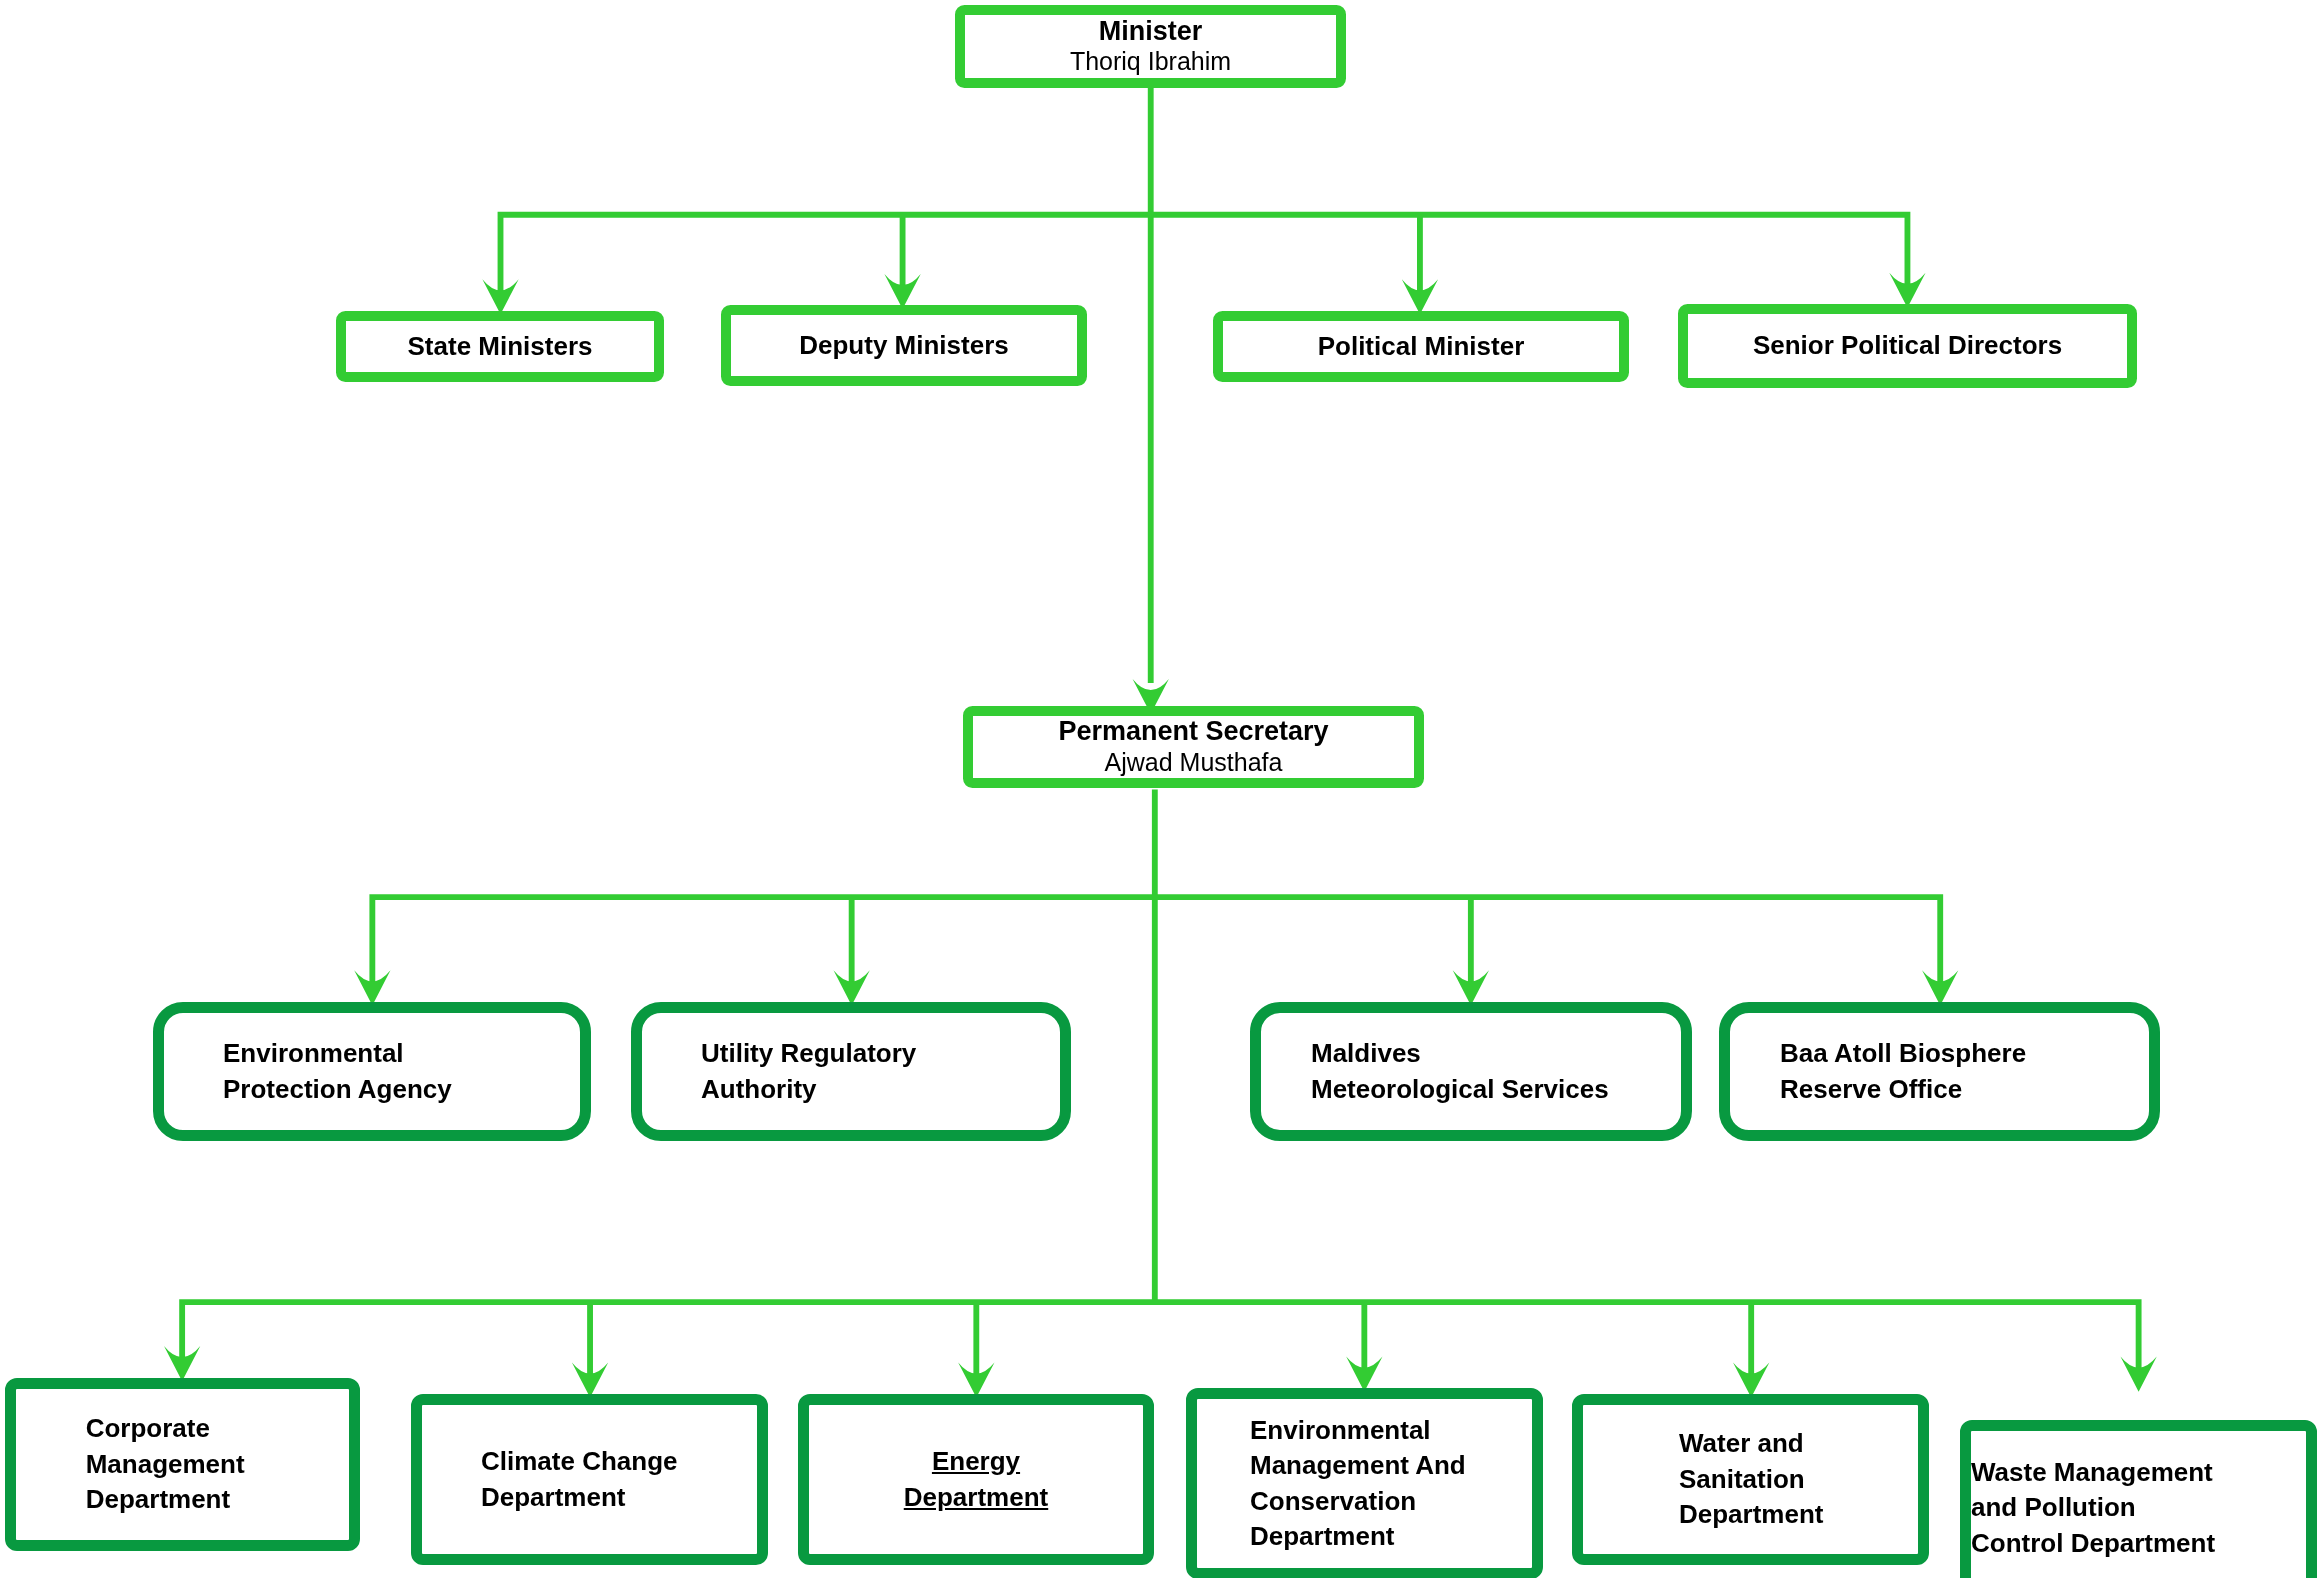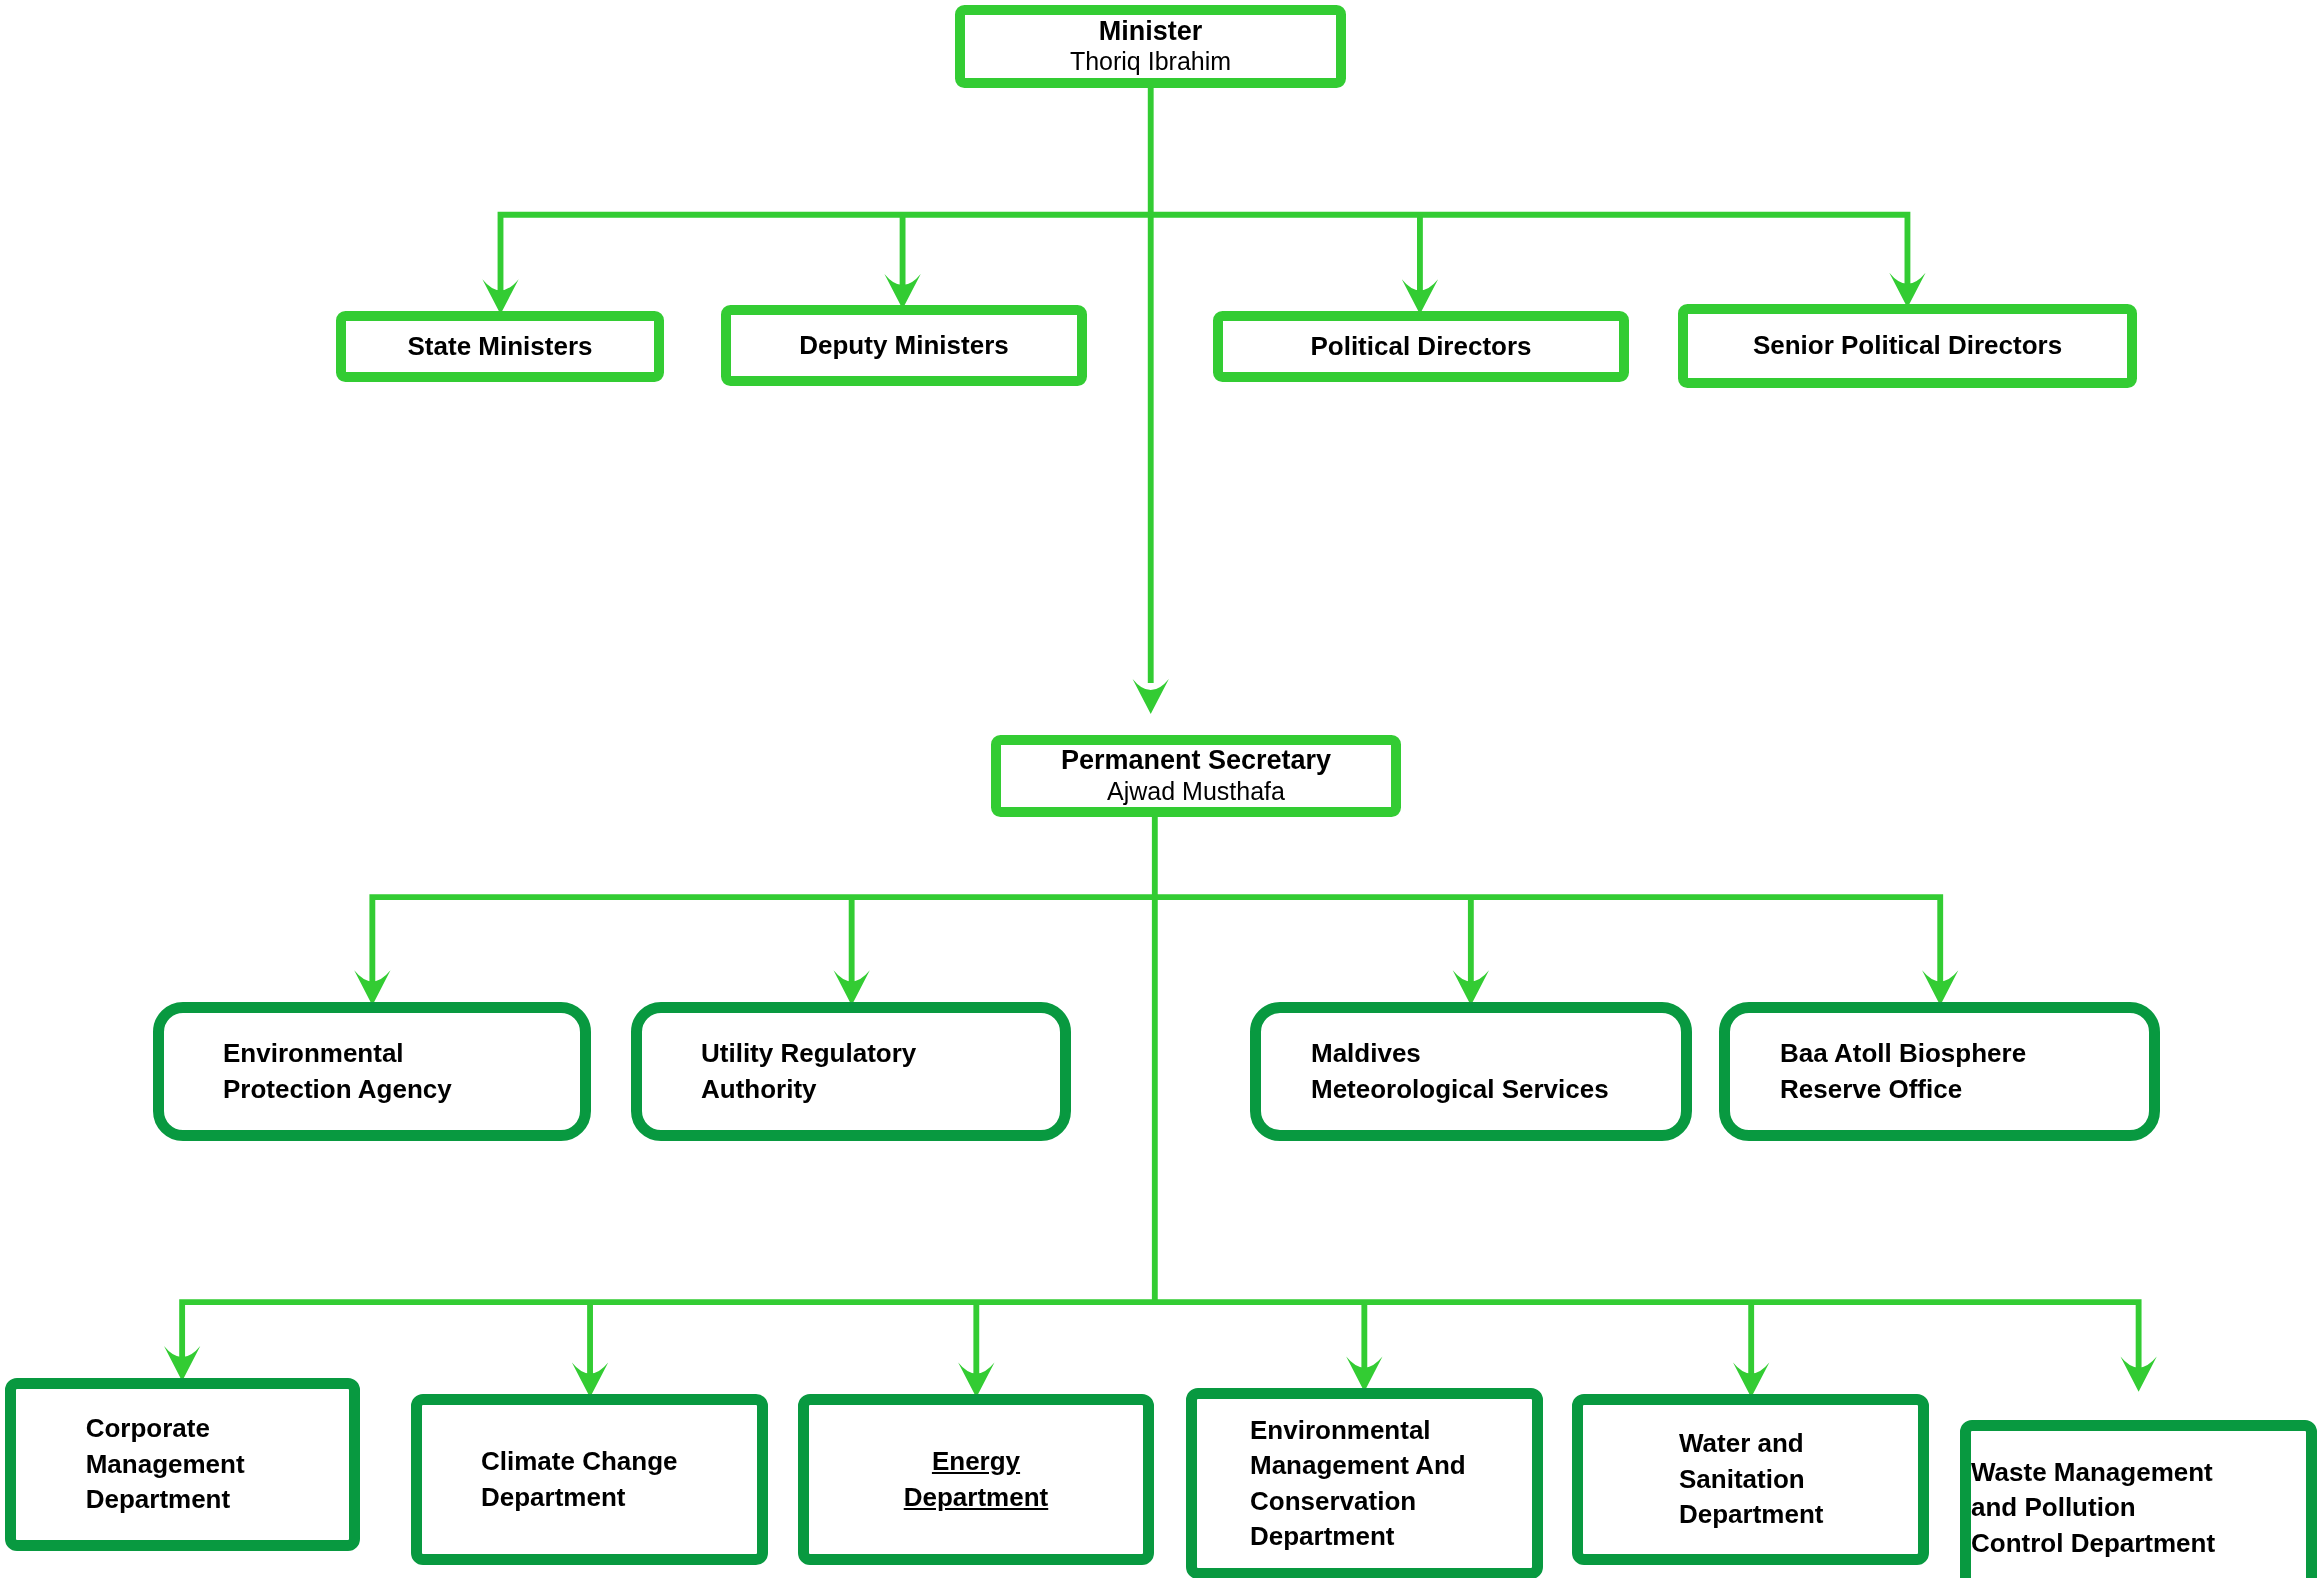--- a/index.html
+++ b/index.html
@@ -80,27 +80,27 @@
     <span class="name">Thoriq Ibrahim</span>
   </div>
 
   <div class="box bright" style="left:336px;top:311px;width:328px;height:71px;">
     <span class="label">State Ministers</span>
   </div>
   <div class="box bright" style="left:721px;top:305px;width:366px;height:81px;">
     <span class="label">Deputy Ministers</span>
   </div>
   <div class="box bright" style="left:1213px;top:311px;width:416px;height:71px;">
-    <span class="label">Political Directors</span>
+    <span class="label">Political Minister</span>
   </div>
   <div class="box bright" style="left:1678px;top:304px;width:459px;height:84px;">
     <span class="label">Senior Political Directors</span>
   </div>
 
-  <div class="box bright" style="left:963px;top:735px;width:410px;height:82px;margin-left:28px;">
+  <div class="box bright" style="left:963px;top:706px;width:461px;height:82px;">
     <span class="title">Permanent Secretary</span>
     <span class="name">Ajwad Musthafa</span>
   </div>
 
   <div class="box dark-round pl-100" style="left:153px;top:1002px;width:438px;height:139px;">
     <span class="label">Environmental
 Protection Agency</span>
   </div>
   <div class="box dark-round pl-100" style="left:631px;top:1002px;width:440px;height:139px;">
     <span class="label">Utility Regulatory

